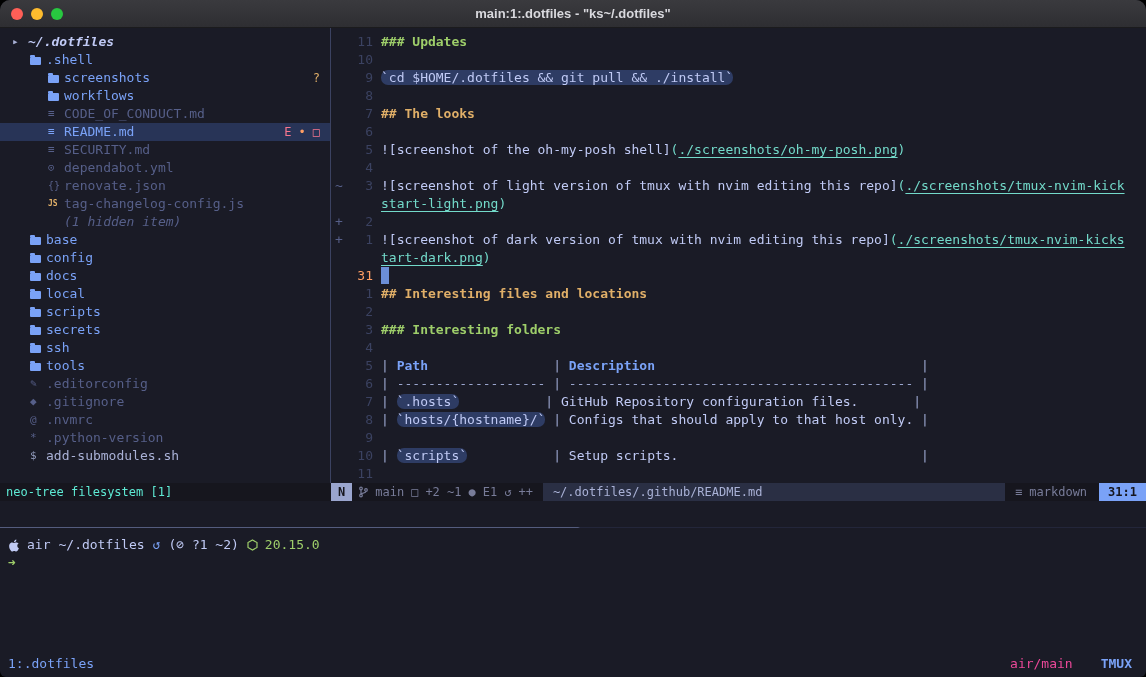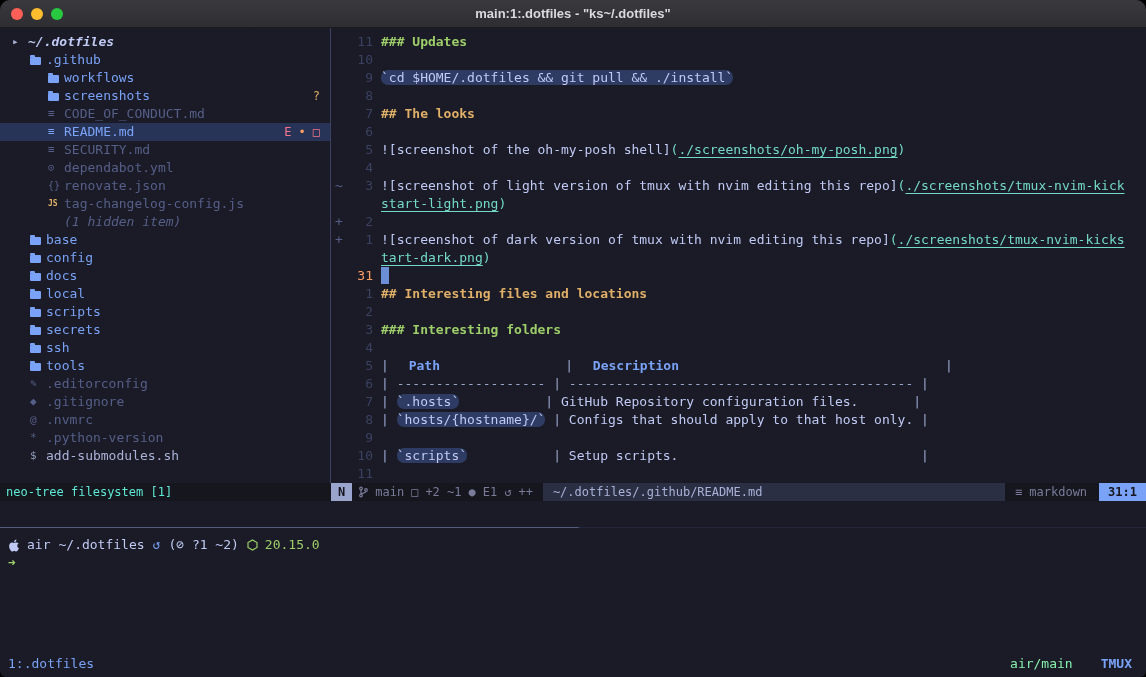--- a/index.html
+++ b/index.html
@@ -48,21 +48,21 @@
   .ed-sign{flex:none;width:12px;padding-left:4px;color:#565f89;}
   .ed-num{flex:none;width:26px;text-align:right;color:#3b4261;margin-right:8px;}
   .ed-num.cur{color:#ff9e64;}
   .ed-text{flex:none;color:#c0caf5;}
   .s-h2{color:#e0af68;font-weight:bold;}
   .s-h3{color:#9ece6a;font-weight:bold;}
   .s-txt{color:#c0caf5;}
   .s-code{background:#2e3c64;color:#c0caf5;border-radius:7px;}
   .s-link{color:#73daca;text-decoration:underline;text-underline-offset:3px;}
   .s-lp{color:#73daca;}
-  .s-th{color:#7aa2f7;font-weight:bold;margin-left:12px;}
+  .s-th{color:#7aa2f7;font-weight:bold;}
   .s-pipe{color:#9aa5ce;}
   .s-cursor{background:rgba(122,162,247,.85);display:inline-block;width:8px;height:17px;vertical-align:top;}
 
   
   .statusline{height:18px;flex:none;display:flex;align-items:stretch;background:#16161e;font-size:12px;color:#787c99;overflow:hidden;}
   .sl-neotree{width:331px;flex:none;display:flex;align-items:center;padding-left:6px;color:#5eead4;box-sizing:border-box;}
   .sl-left{display:flex;align-items:center;gap:7px;padding-right:10px;flex:none;}
   .mode-badge{background:#9aa5ce;color:#16161e;font-weight:bold;padding:0 7px;display:flex;align-items:center;height:100%;}
   .sl-ic{display:inline-flex;align-items:center;}
   .sl-mid{flex:1;background:#2a2f44;display:flex;align-items:center;padding-left:10px;color:#a9b1d6;overflow:hidden;}
@@ -79,44 +79,44 @@
   .sh-ic{display:inline-flex;align-items:center;margin-right:7px;}
   .sh-fg{color:#c0caf5;margin-right:8px;}
   .sh-blue{color:#7aa2f7;margin-right:8px;}
   .sh-green{color:#9ece6a;}
   .sh-arrow{color:#9ece6a;font-weight:bold;}
 
   
   .tmux-bar{height:24px;flex:none;display:flex;align-items:center;padding:0 14px 2px 8px;font-size:13px;}
   .tb-left{color:#7aa2f7;}
   .tb-spacer{flex:1;}
-  .tb-host{color:#86efac;margin-right:28px;}
+  .tb-host{color:#ec4899;margin-right:28px;}
   .tb-badge{color:#7aa2f7;font-weight:bold;}
 </style>
 </head>
 <body>
 
 <div class="window">
 
   <div class="titlebar">
     <div class="traffic">
       <span class="tl red"></span>
       <span class="tl yellow"></span>
       <span class="tl green"></span>
     </div>
     <div class="title">main:1:.dotfiles - "ks~/.dotfiles"</div>
   </div>
 
   <div class="panes">
     <div class="neotree">
       <div id="neotree-list">
           <div class="nt-row nt-root"><span class="nt-indent" style="width: 6px;"></span><span class="nt-icon">▸</span><span class="nt-label">~/.dotfiles</span></div>
-          <div class="nt-row nt-folder"><span class="nt-indent" style="width: 24px;"></span><span class="nt-icon cssfolder"></span><span class="nt-label">.github</span></div>
+          <div class="nt-row nt-folder"><span class="nt-indent" style="width: 24px;"></span><span class="nt-icon cssfolder"></span><span class="nt-label">.shell</span></div>
+          <div class="nt-row nt-folder"><span class="nt-indent" style="width: 42px;"></span><span class="nt-icon cssfolder"></span><span class="nt-label">screenshots</span><span class="nt-badges"><span class="b-untracked">?</span></span></div>
           <div class="nt-row nt-folder"><span class="nt-indent" style="width: 42px;"></span><span class="nt-icon cssfolder"></span><span class="nt-label">workflows</span></div>
-          <div class="nt-row nt-folder"><span class="nt-indent" style="width: 42px;"></span><span class="nt-icon cssfolder"></span><span class="nt-label">screenshots</span><span class="nt-badges"><span class="b-untracked">?</span></span></div>
           <div class="nt-row nt-dim"><span class="nt-indent" style="width: 42px;"></span><span class="nt-icon">≡</span><span class="nt-label">CODE_OF_CONDUCT.md</span></div>
           <div class="nt-row nt-selected"><span class="nt-indent" style="width: 42px;"></span><span class="nt-icon">≡</span><span class="nt-label">README.md</span><span class="nt-badges"><span class="b-error">E</span><span class="b-modified">•</span><span class="b-unstaged">□</span></span></div>
           <div class="nt-row nt-dim"><span class="nt-indent" style="width: 42px;"></span><span class="nt-icon">≡</span><span class="nt-label">SECURITY.md</span></div>
           <div class="nt-row nt-dim"><span class="nt-indent" style="width: 42px;"></span><span class="nt-icon">⊙</span><span class="nt-label">dependabot.yml</span></div>
           <div class="nt-row nt-dim"><span class="nt-indent" style="width: 42px;"></span><span class="nt-icon ic-braces">{}</span><span class="nt-label">renovate.json</span></div>
           <div class="nt-row nt-dim"><span class="nt-indent" style="width: 42px;"></span><span class="nt-icon ic-js">JS</span><span class="nt-label">tag-changelog-config.js</span></div>
           <div class="nt-row nt-hidden"><span class="nt-indent" style="width: 42px;"></span><span class="nt-icon"></span><span class="nt-label">(1 hidden item)</span></div>
           <div class="nt-row nt-folder"><span class="nt-indent" style="width: 24px;"></span><span class="nt-icon cssfolder"></span><span class="nt-label">base</span></div>
           <div class="nt-row nt-folder"><span class="nt-indent" style="width: 24px;"></span><span class="nt-icon cssfolder"></span><span class="nt-label">config</span></div>
           <div class="nt-row nt-folder"><span class="nt-indent" style="width: 24px;"></span><span class="nt-icon cssfolder"></span><span class="nt-label">docs</span></div>

